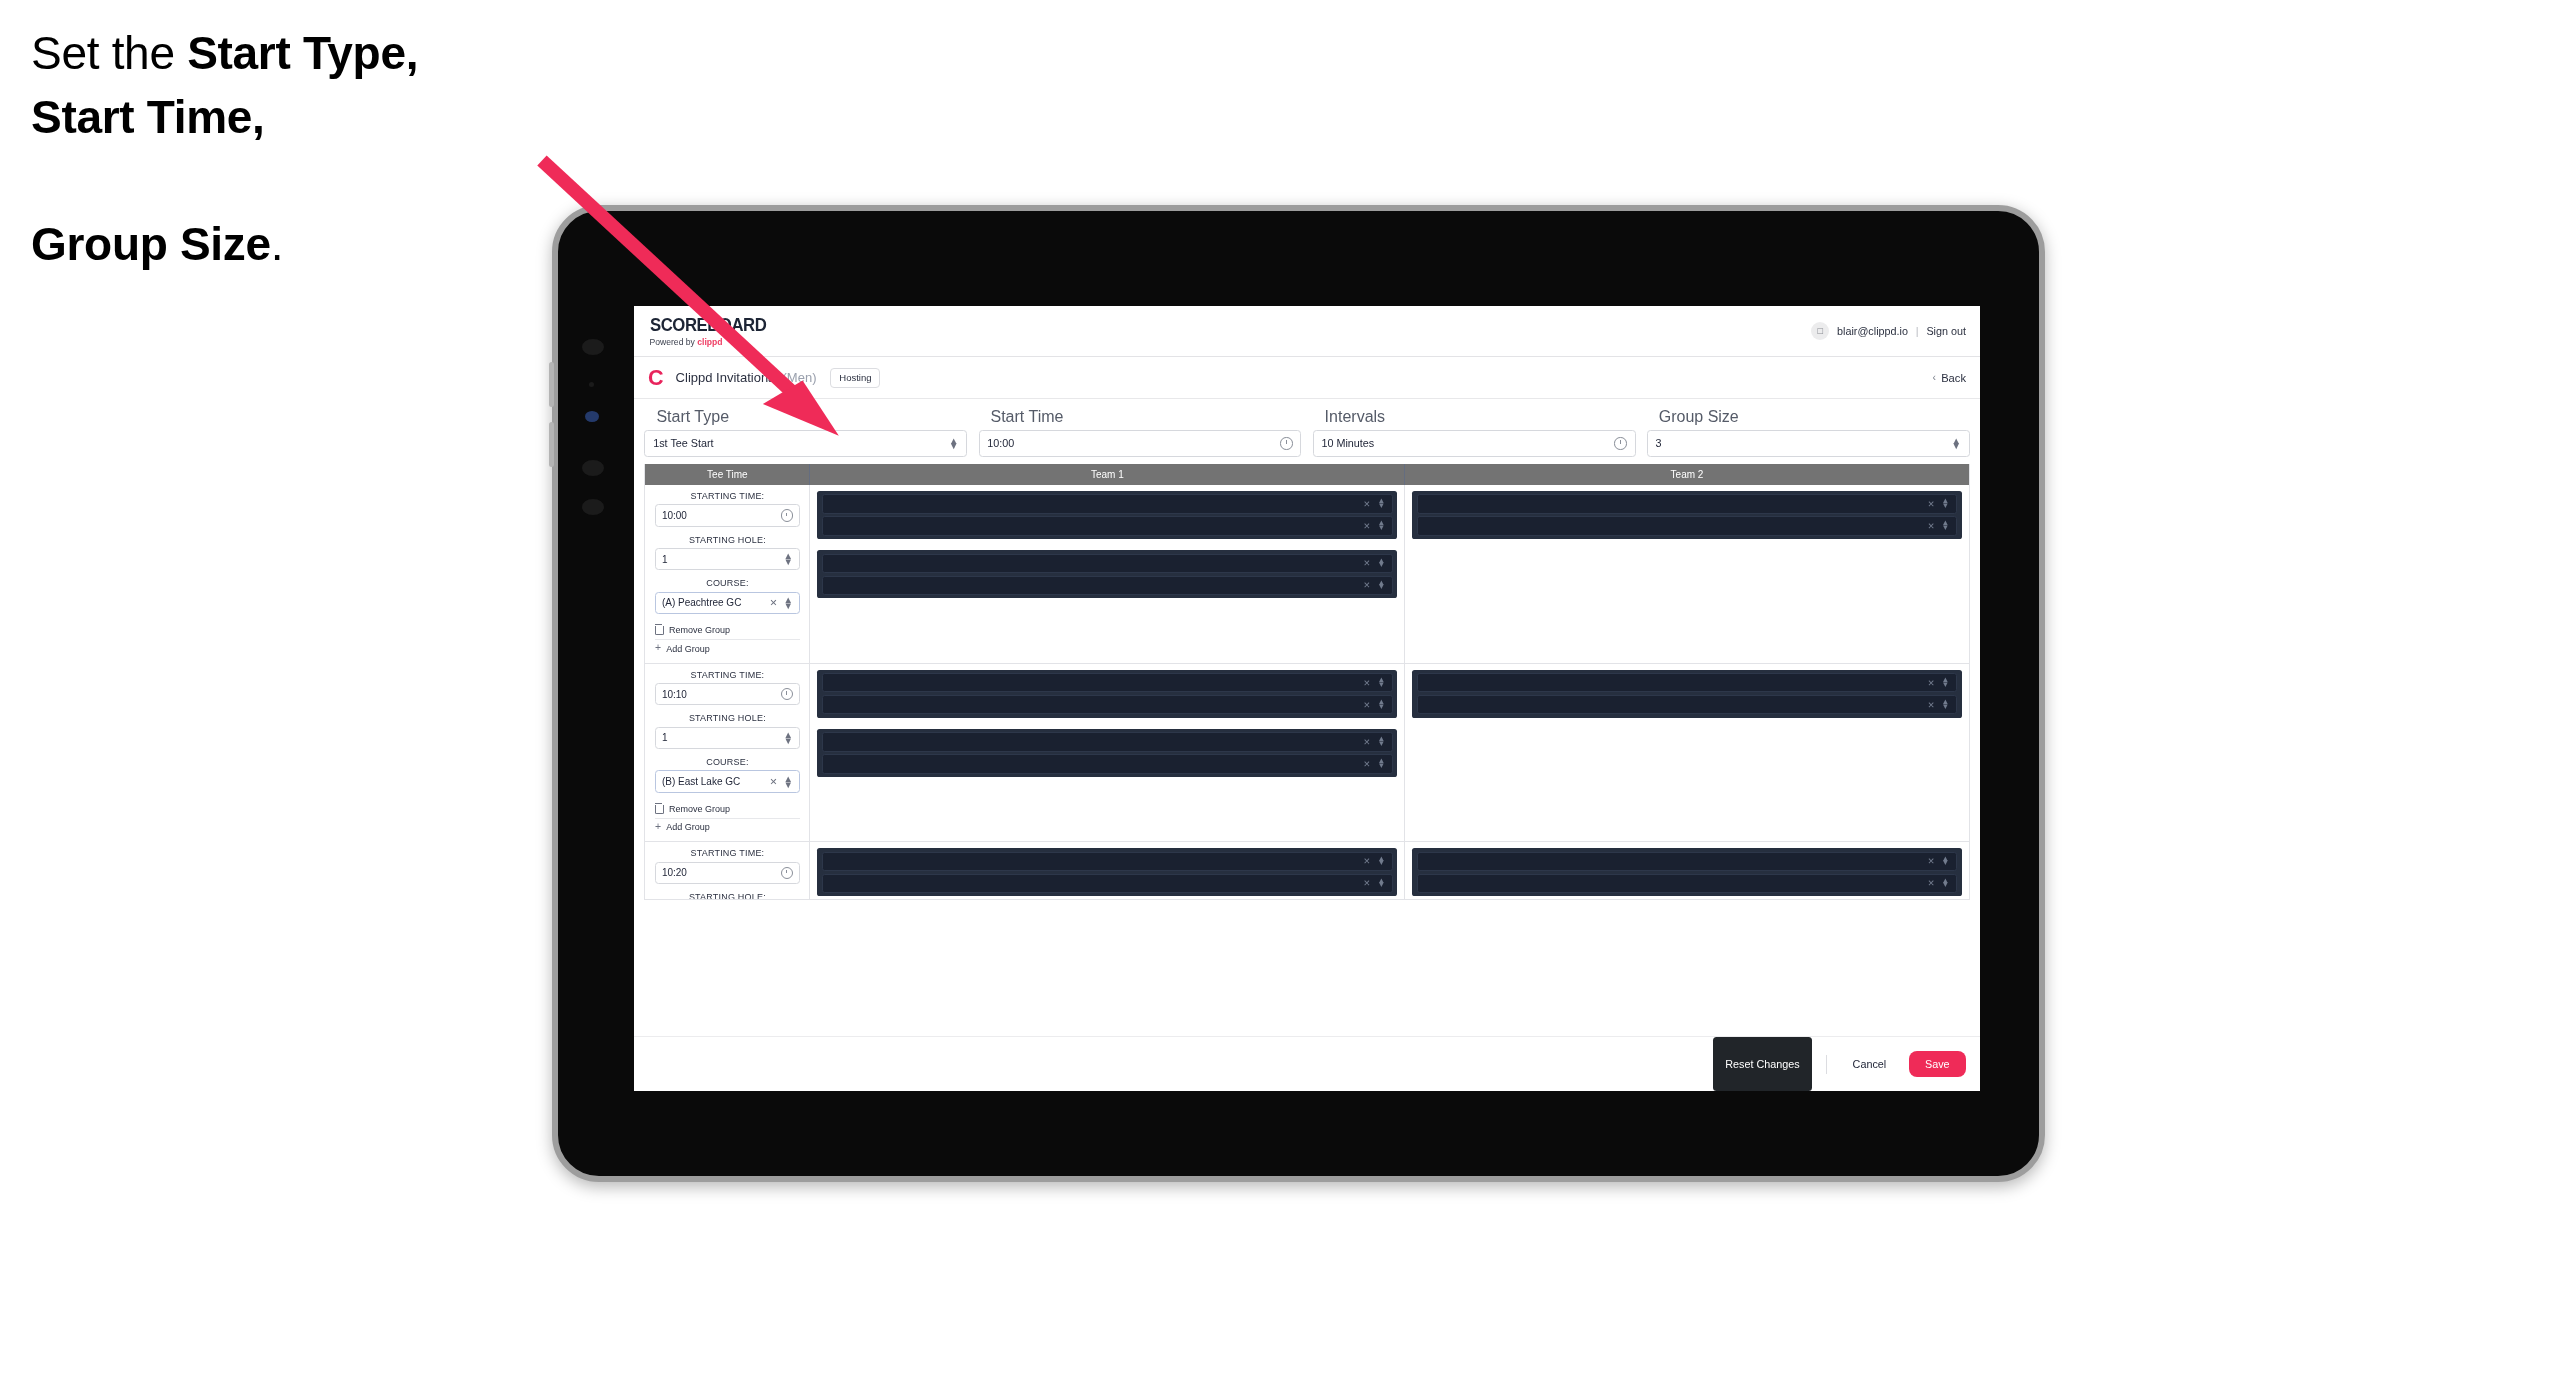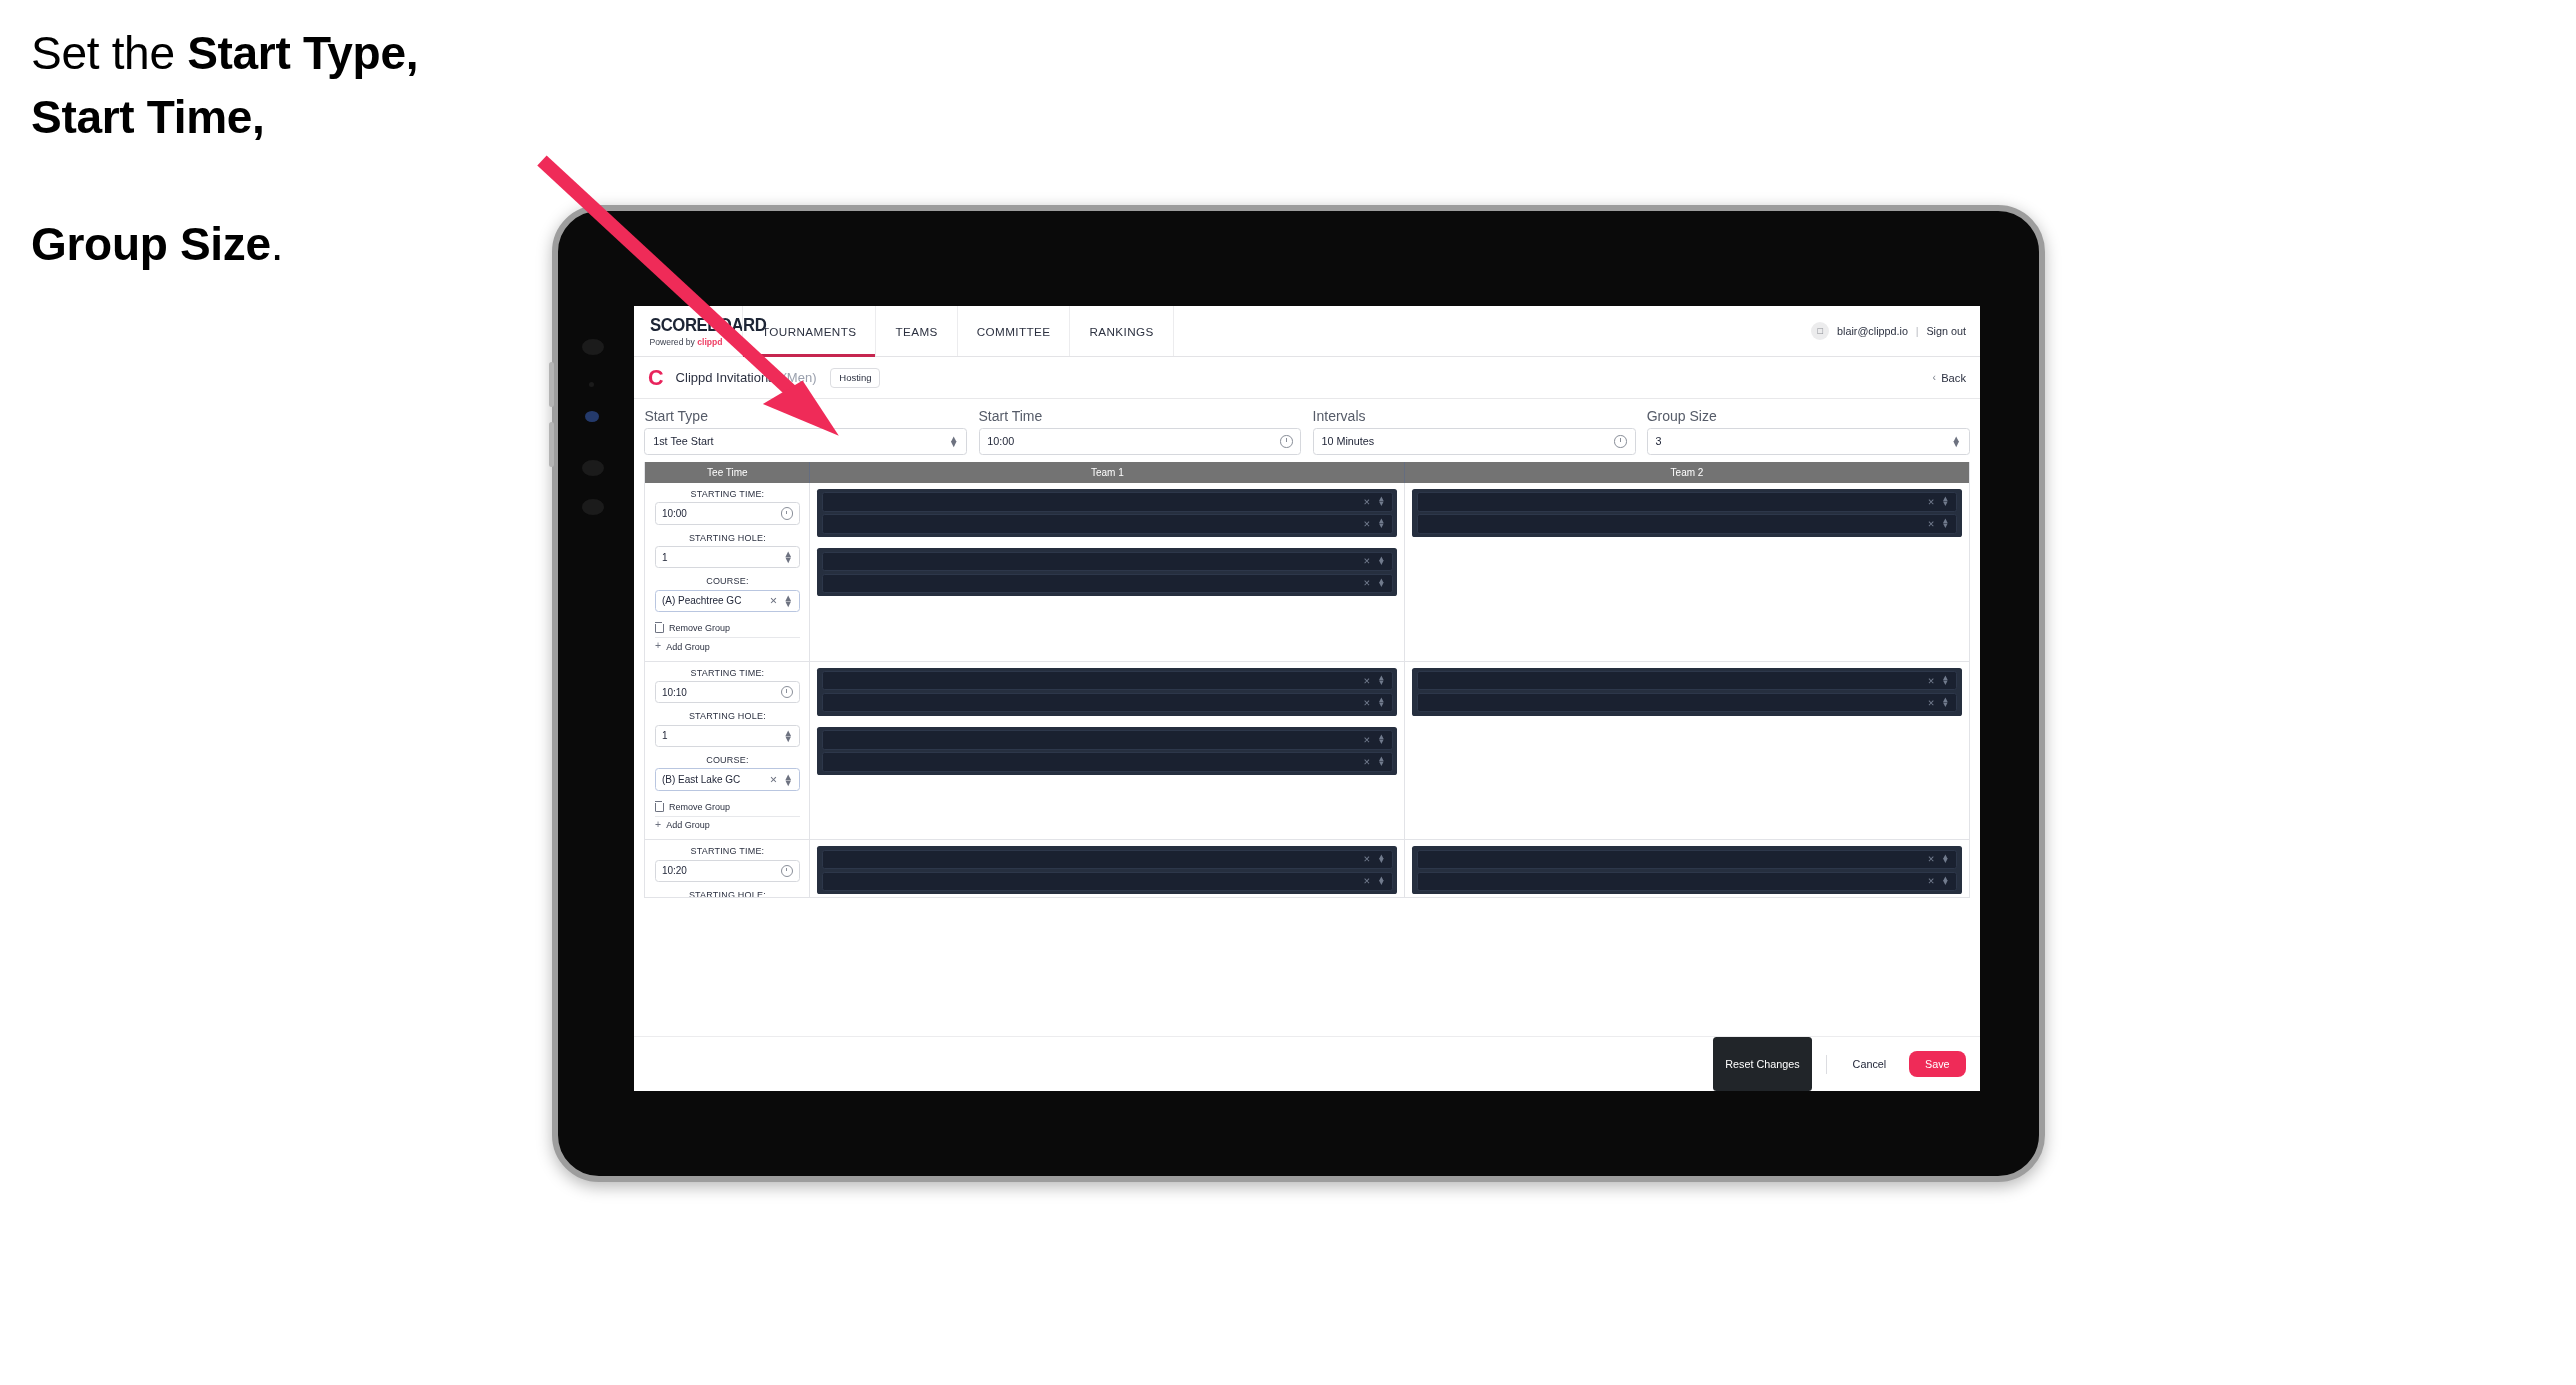--- a/index.html
+++ b/index.html
@@ -74,21 +74,21 @@
     margin-left:14px;border:0.9px solid #dcdde1;border-radius:4px;padding:3.5px 7.8px;
     font-size:9.5px;color:#2b3040;background:#fff;cursor:pointer;
   }
   .crumb-spacer{flex:1;}
   .back-link{font-size:11.2px;color:#2b3040;cursor:pointer;display:flex;align-items:center;gap:5.2px;}
   .chev{font-size:10.4px;color:#7d828e;}
 
   
   .controls{display:flex;padding:8.6px 10.4px 7px 10.4px;gap:11.2px;background:#fff;}
   .field{flex:1;display:flex;flex-direction:column;}
-  .field-label{font-size:14px;color:#555b68;margin-bottom:4.3px;}
+  .field-label{font-size:16px;color:#555b68;margin-bottom:4.3px;margin-left:12px;}
   .field-box{
     height:27px;border:0.9px solid #d6d8dd;border-radius:3.5px;background:#fff;
     display:flex;align-items:center;padding:0 7.8px;font-size:10.8px;color:#23283a;
     box-sizing:border-box;cursor:pointer;
   }
   .field-val{flex:1;}
   .stepper{display:flex;flex-direction:column;line-height:.62;font-size:9.5px;color:#6d7280;}
   .clock{
     width:10.4px;height:10.4px;border:1.1px solid #8a8f99;border-radius:50%;position:relative;
   }
@@ -181,34 +181,20 @@
   <div class="cam-dot" style="top:288px;width:22.4px;height:16.4px;"></div>
 </div>
 
 <div class="screen">
 
   <div class="topbar">
     <div class="brand">
       <div class="brand-title">SCOREBOARD</div>
       <div class="brand-sub"><span>Powered by </span><span class="pink">clippd</span></div>
     </div>
-    <div class="navtabs">
-      <div class="navtab active">
-          <span>TOURNAMENTS</span>
-        </div>
-      <div class="navtab">
-          <span>TEAMS</span>
-        </div>
-      <div class="navtab">
-          <span>COMMITTEE</span>
-        </div>
-      <div class="navtab">
-          <span>RANKINGS</span>
-        </div>
-    </div>
     <div class="topbar-spacer"></div>
     <div class="user-area">
       <div class="avatar">☐</div>
       <span>blair@clippd.io</span>
       <span class="user-sep">|</span>
       <span class="signout">Sign out</span>
     </div>
   </div>
 
   <div class="crumbbar">

